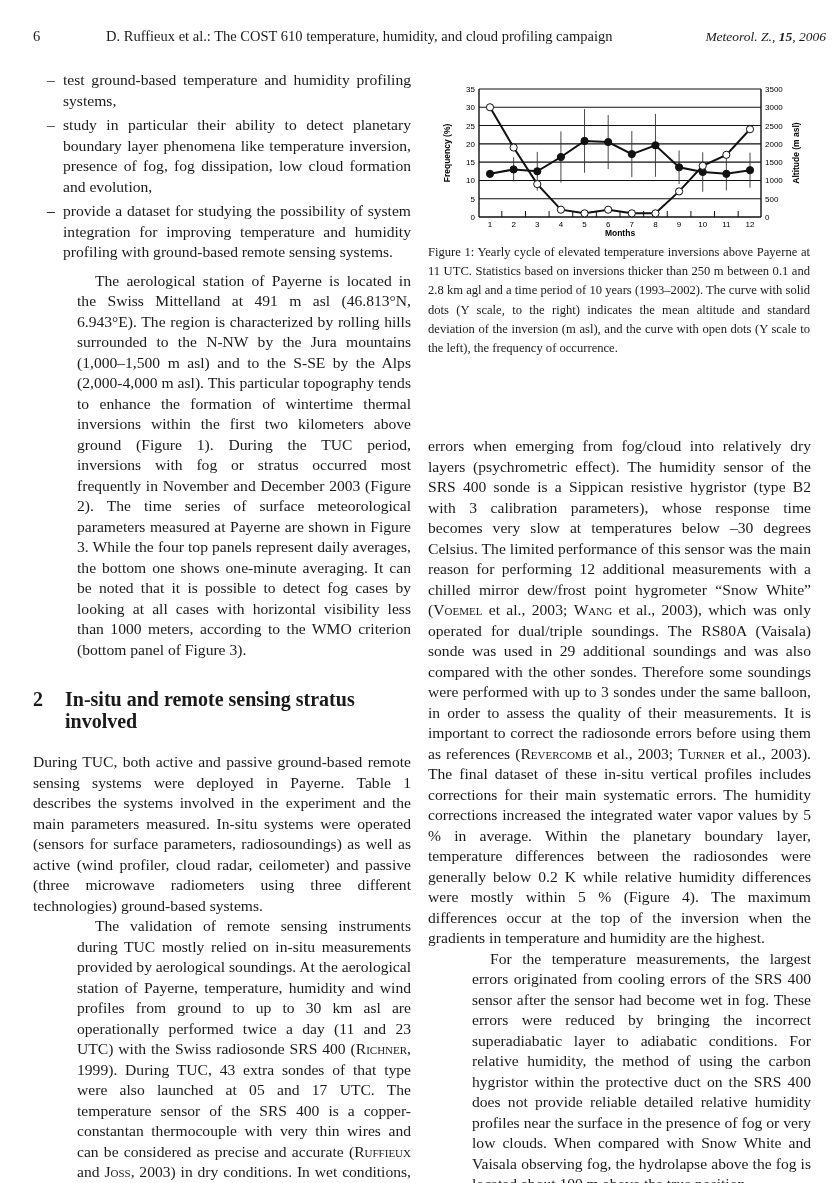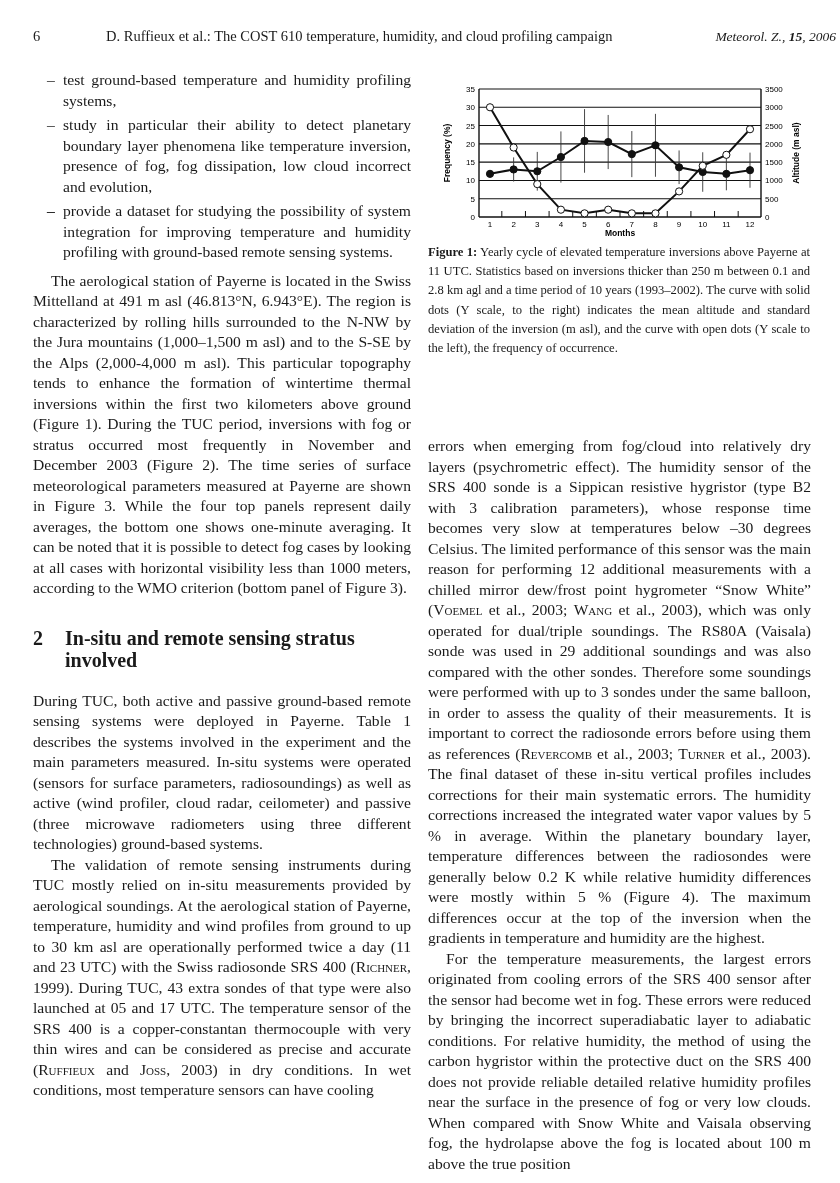--- a/index.html
+++ b/index.html
@@ -1,56 +1,56 @@
 <!DOCTYPE html>
 <html><head>
 <meta charset="utf-8">
 <style>
   html, body { margin: 0; padding: 0; background: #ffffff; }
   body { width: 840px; height: 1183px; position: relative; overflow: hidden;
          font-family: "Liberation Serif", "DejaVu Serif", serif; color: #1a1a1a; }
   .header { position: absolute; top: 28px; left: 0; width: 840px; height: 20px; font-size: 14.5px; }
   .header .pagenum { position: absolute; left: 33px; top: 0; }
   .header .title { position: absolute; left: 106px; top: 0; }
-  .header .journal { position: absolute; right: 4px; top: 1px; font-style: italic; font-size: 13.5px; }
+  .header .journal { position: absolute; right: 14px; top: 1px; font-style: italic; font-size: 13.5px; }
   .header .journal b { font-weight: bold; }
 
   .col { position: absolute; font-size: 15.6px; line-height: 20.5px; text-align: justify; }
   .col-left { left: 33px; top: 70px; width: 378px; }
   .col-right-text { left: 428px; top: 436px; width: 383px; }
 
   ul.bullets { list-style: none; margin: 0 0 8px 0; padding: 0; }
   ul.bullets li { position: relative; padding-left: 16px; margin-left: 14px; margin-bottom: 4px; text-align: justify; }
   ul.bullets li .dash { position: absolute; left: 0; top: 0; }
 
   p { margin: 0; text-indent: 0; }
-  p.indent { text-indent: 18px; }
+  p.indent { text-indent: 18px; margin-left: 44px; }
   .sc { font-variant: small-caps; }
 
   h2.section { font-size: 20px; line-height: 22px; font-weight: bold; margin: 28px 0 20px 0; padding-left: 32px; position: relative; text-align: left; }
   h2.section .num { position: absolute; left: 0; top: 0; }
 
   .figure { position: absolute; left: 430px; top: 78px; width: 400px; height: 170px; }
   .figure svg { font-family: "Liberation Sans", "DejaVu Sans", sans-serif; }
   .caption { position: absolute; left: 428px; top: 243px; width: 382px; font-size: 12.6px; line-height: 19.2px; text-align: justify; }
-  .caption b { font-weight: bold; }
+  .caption b { font-weight: normal; }
 </style>
 </head>
 <body>
 
 <div class="header">
   <span class="pagenum">6</span>
   <span class="title">D. Ruffieux et al.: The COST 610 temperature, humidity, and cloud profiling campaign</span>
   <span class="journal"><span>Meteorol. Z., </span><b>15</b><span>, 2006</span></span>
 </div>
 
 <div class="col col-left">
   <ul class="bullets">
     <li><span class="dash">–</span><span>test ground-based temperature and humidity profiling systems,</span></li>
-    <li><span class="dash">–</span><span>study in particular their ability to detect planetary boundary layer phenomena like temperature inversion, presence of fog, fog dissipation, low cloud incorrect and evolution,</span></li>
+    <li><span class="dash">–</span><span>study in particular their ability to detect planetary boundary layer phenomena like temperature inversion, presence of fog, fog dissipation, low cloud formation and evolution,</span></li>
     <li><span class="dash">–</span></li>
     <li><span class="dash">–</span><span>provide a dataset for studying the possibility of system integration for improving temperature and humidity profiling with ground-based remote sensing systems.</span></li>
   </ul>
   <p class="indent">The aerological station of Payerne is located in the Swiss Mittelland at 491 m asl (46.813°N, 6.943°E). The region is characterized by rolling hills surrounded to the N-NW by the Jura mountains (1,000–1,500 m asl) and to the S-SE by the Alps (2,000-4,000 m asl). This particular topography tends to enhance the formation of wintertime thermal inversions within the first two kilometers above ground (Figure 1). During the TUC period, inversions with fog or stratus occurred most frequently in November and December 2003 (Figure 2). The time series of surface meteorological parameters measured at Payerne are shown in Figure 3. While the four top panels represent daily averages, the bottom one shows one-minute averaging. It can be noted that it is possible to detect fog cases by looking at all cases with horizontal visibility less than 1000 meters, according to the WMO criterion (bottom panel of Figure 3).</p>
 
   <h2 class="section">
     <span class="num">2</span>
     <span>In-situ and remote sensing stratus involved</span>
   </h2>
 

